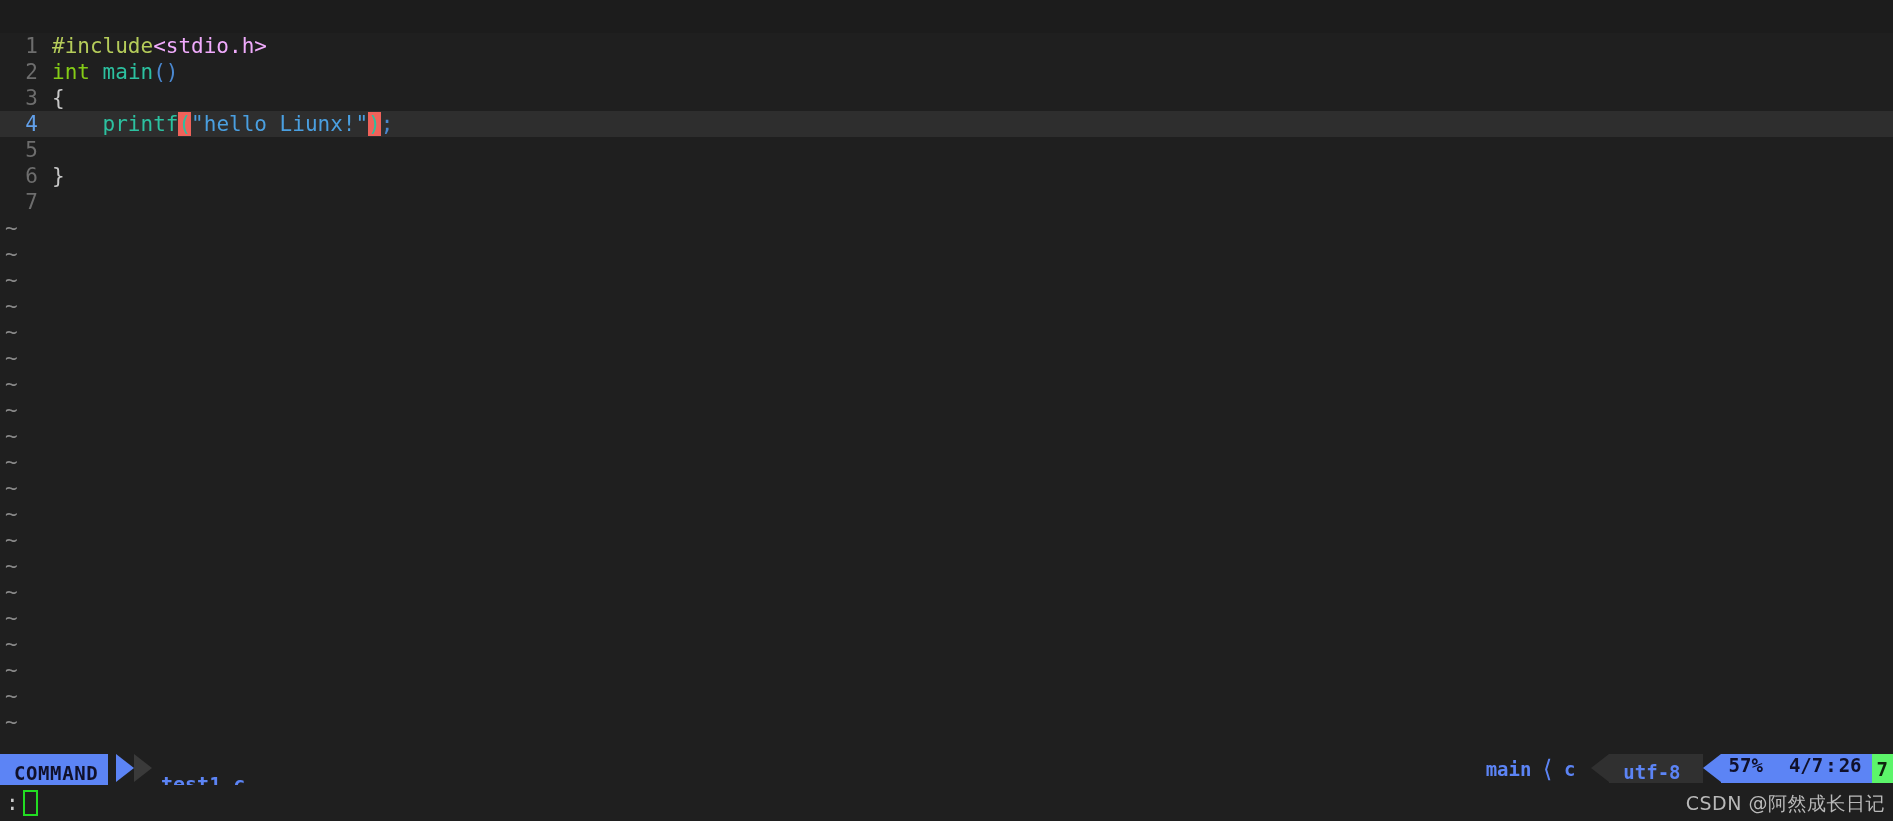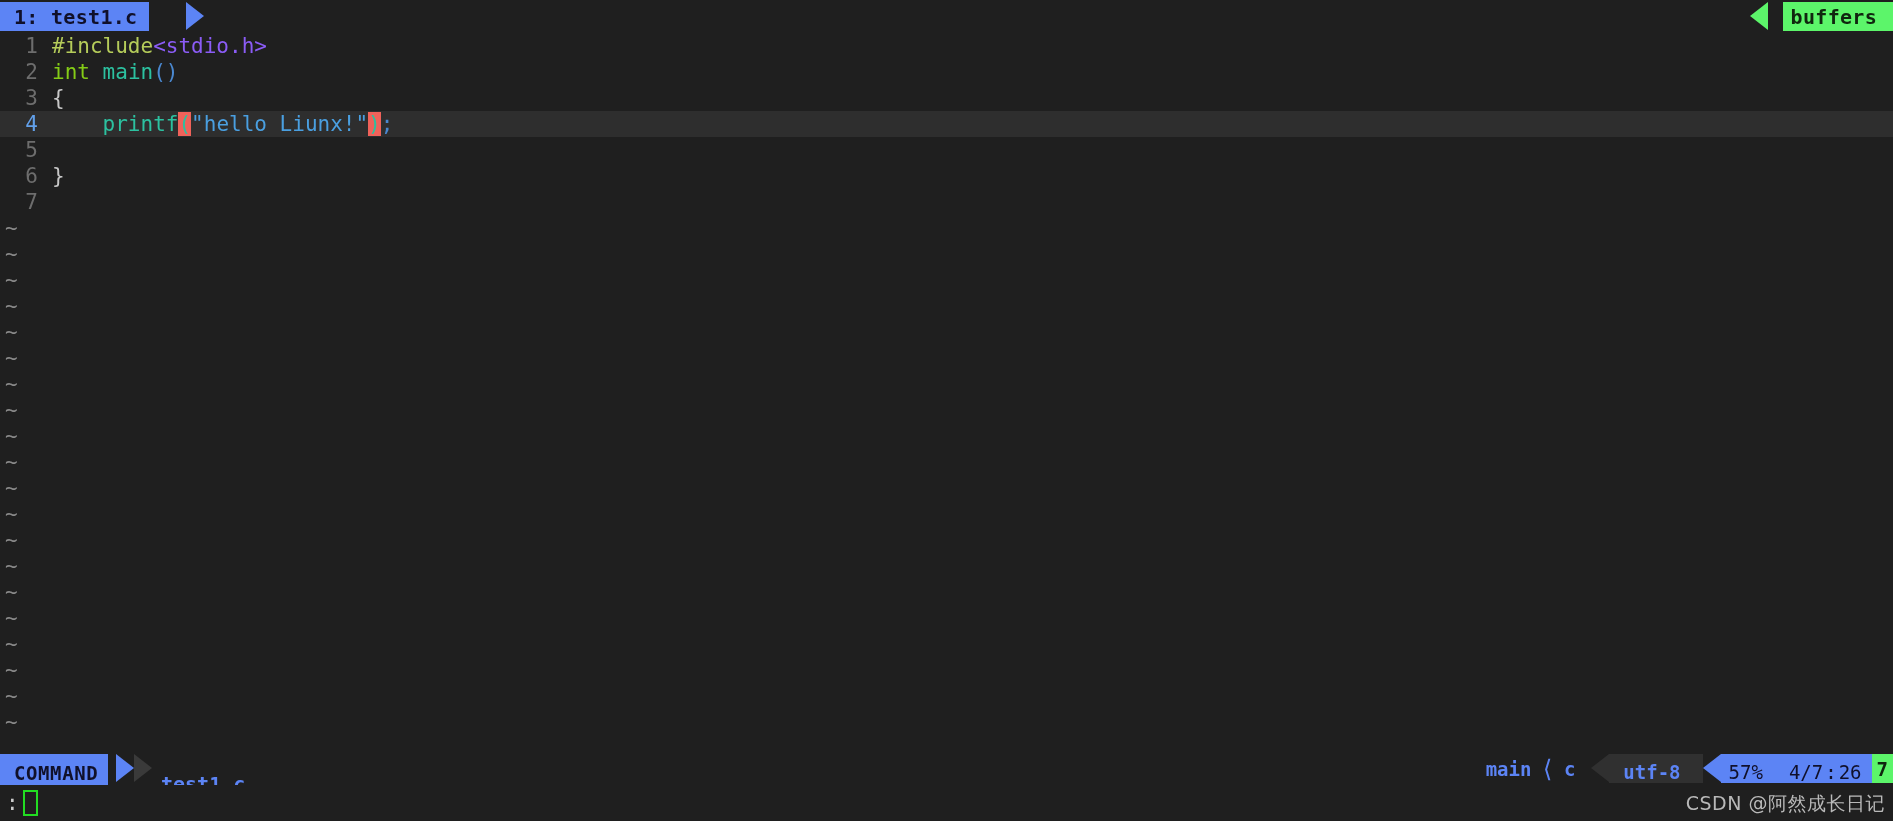--- a/index.html
+++ b/index.html
@@ -106,21 +106,21 @@
     color: #6d6d6d;
     font-size: 21px;
   }
   .codeline.current .lnum {
     color: #62a0ea;
   }
   .codetext { padding-left: 4px; }
 
   
   .s-preproc { color: #b5cc5a; text-align: center; }
-  .s-header  { color: #8b5cf6; }
+  .s-header  { color: #f0abfc; }
   .s-type    { color: #84cc16; }
   .s-func    { color: #2cc1a0; }
   .s-punct   { color: #4a88d0; }
   .s-string  { color: #4a9fe0; }
   .s-plain   { color: #c8c8c8; }
   .s-match {
     background: #f0625a;
     color: #2cc1a0;
   }
 
@@ -230,26 +230,26 @@
     top: 0; left: -18px;
     width: 0; height: 0;
     border-top: 14.5px solid transparent;
     border-bottom: 14.5px solid transparent;
     border-right: 18px solid #303030;
   }
 
   .pos-seg {
     position: relative;
     display: flex;
-    align-items: flex-end;
+    align-items: flex-start;
     gap: 26px;
     background: #5c84f5;
     color: #10102a;
     font-size: 19px;
-    font-weight: 400;
+    font-weight: 700;
     padding: 0 10px 0 8px;
     margin-left: 18px;
   }
   .pos-chevron {
     position: absolute;
     top: 0; left: -18px;
     width: 0; height: 0;
     border-top: 14.5px solid transparent;
     border-bottom: 14.5px solid transparent;
     border-right: 18px solid #5c84f5;
@@ -298,31 +298,20 @@
     font-size: 19px;
     font-family: "DejaVu Sans", sans-serif;
     letter-spacing: 0.5px;
   }
 </style>
 </head>
 <body>
 
 <div id="app">
 
-  <div id="tabline">
-    <div class="tab">
-      <span>1: test1.c</span>
-    </div>
-    <div class="tab-arrow"></div>
-
-    <div class="buffers-chevron"></div>
-    <div class="buffers-chip">
-      <span>buffers</span>
-    </div>
-  </div>
 
   <div id="editor">
     <div id="code-lines">
         <div class="codeline"><span class="lnum">1</span><span class="codetext"><span class="s-preproc">#include</span><span class="s-header">&lt;stdio.h&gt;</span></span></div>
         <div class="codeline"><span class="lnum">2</span><span class="codetext"><span class="s-type">int</span><span class="s-plain"> </span><span class="s-func">main</span><span class="s-punct">()</span></span></div>
         <div class="codeline"><span class="lnum">3</span><span class="codetext"><span class="s-plain">{</span></span></div>
         <div class="codeline current"><span class="lnum">4</span><span class="codetext"><span class="s-plain">    </span><span class="s-func">printf</span><span class="s-match">(</span><span class="s-string">"hello Liunx!"</span><span class="s-match">)</span><span class="s-punct">;</span></span></div>
         <div class="codeline"><span class="lnum">5</span><span class="codetext"></span></div>
         <div class="codeline"><span class="lnum">6</span><span class="codetext"><span class="s-plain">}</span></span></div>
         <div class="codeline"><span class="lnum">7</span><span class="codetext"></span></div>

